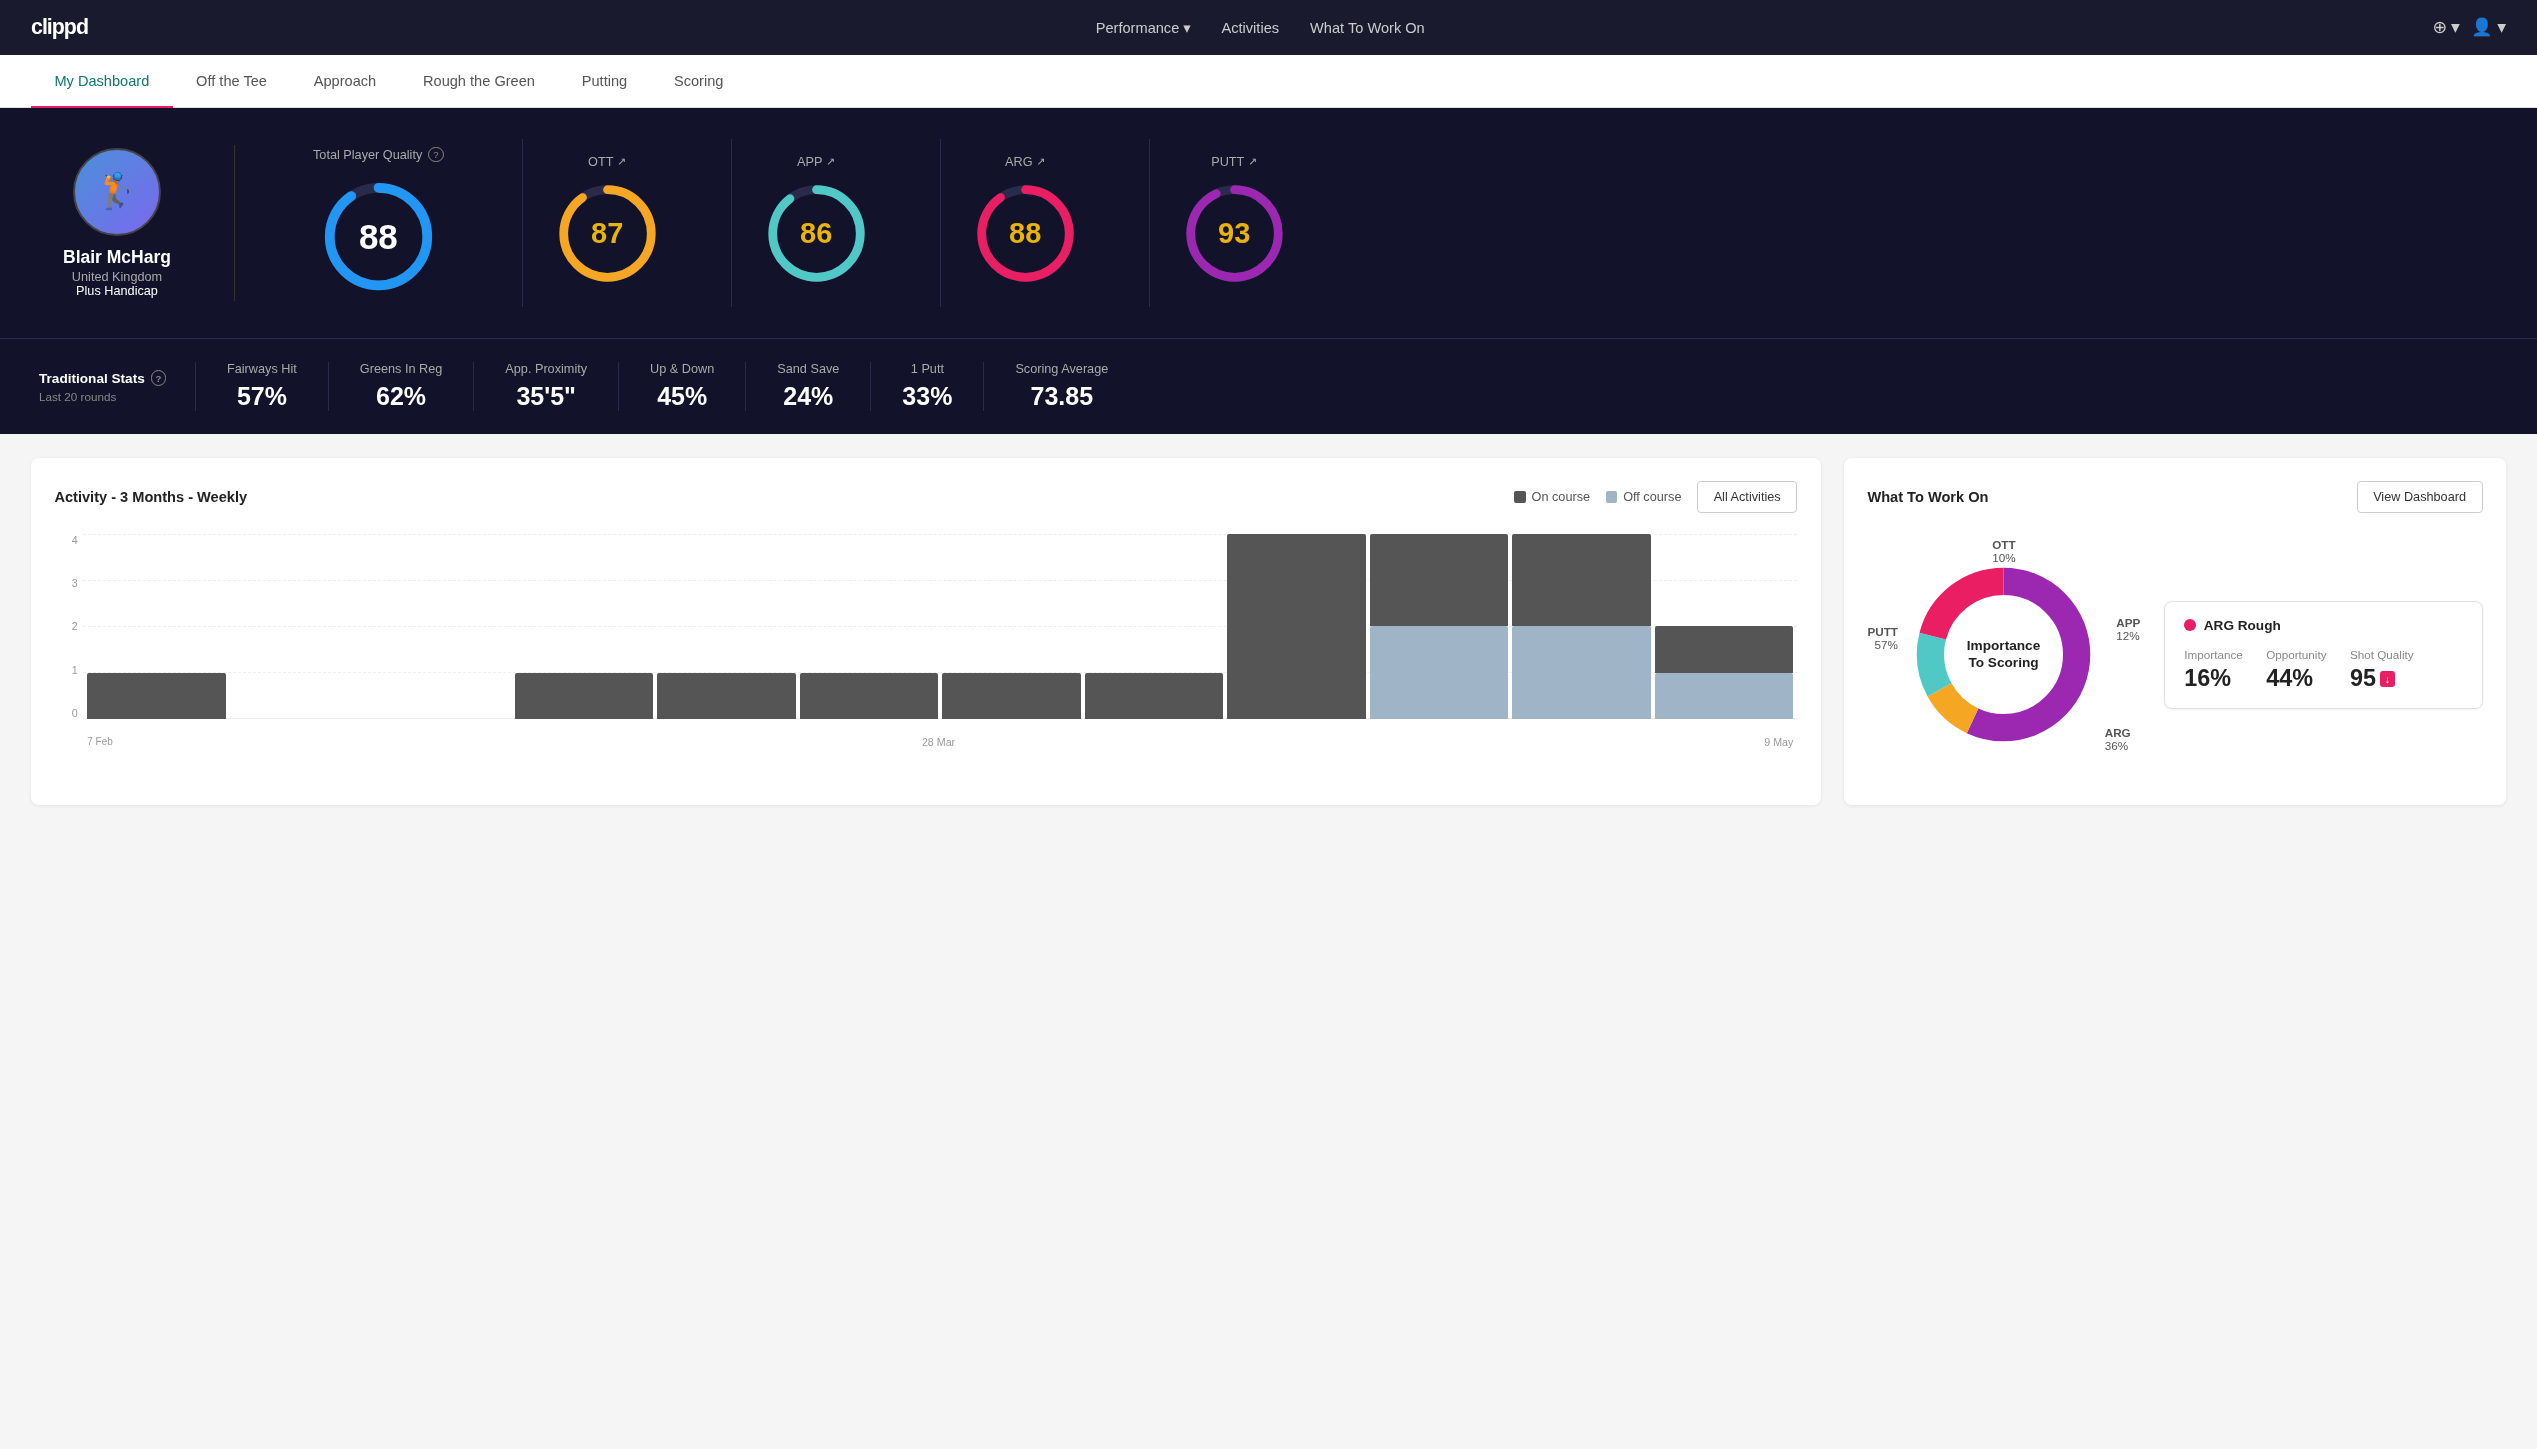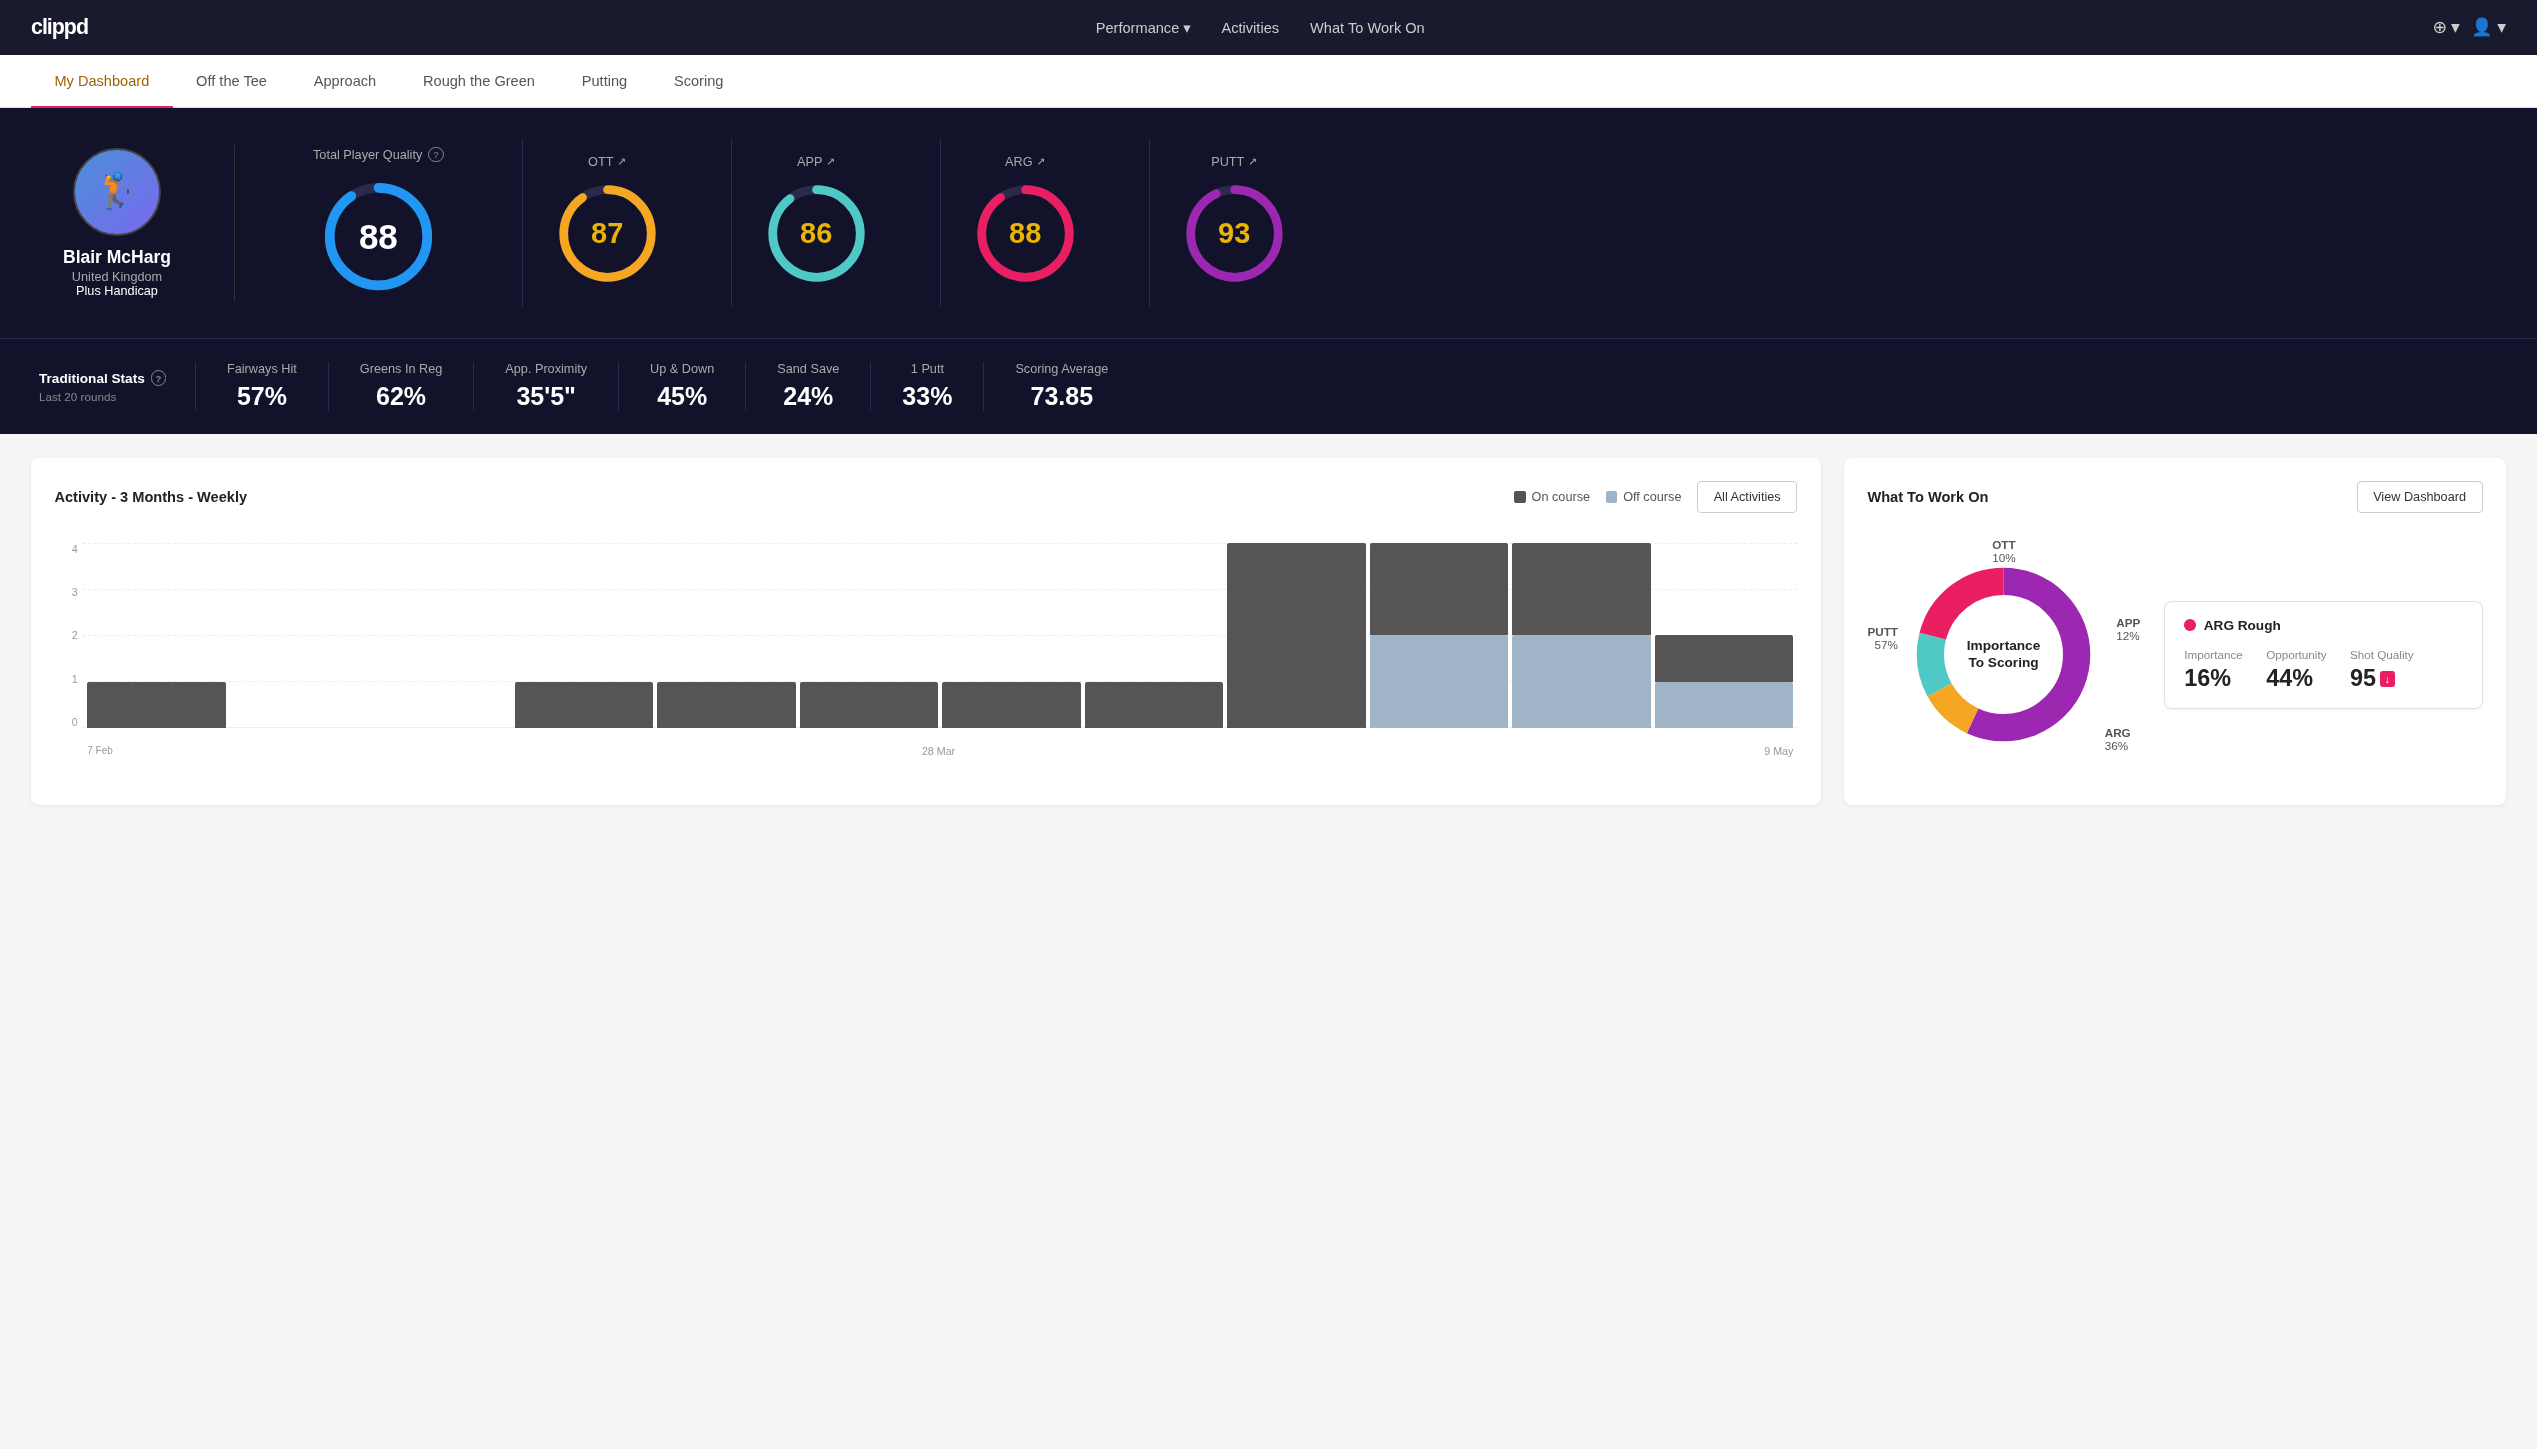--- a/index.html
+++ b/index.html
@@ -30,21 +30,21 @@
       border-bottom: 1px solid #e0e0e0;
     }
     .tab {
       padding: 17.5px 23.4px;
       font-size: 14.6px;
       color: #555;
       cursor: pointer;
       border-bottom: 2.9px solid transparent;
       margin-bottom: -1px;
     }
-    .tab.active { color: #a16207; border-bottom-color: #e91e63; font-weight: 500; }
+    .tab.active { color: #0f766e; border-bottom-color: #e91e63; font-weight: 500; }
 
     
     .hero {
       background: #12122a;
       padding: 31px 39px;
     }
     .hero-inner { display: flex; align-items: center; gap: 39px; }
     .player-info { display: flex; flex-direction: column; align-items: center; min-width: 156px; }
     .avatar {
       width: 88px; height: 88px; border-radius: 50%;
@@ -98,21 +98,21 @@
     }
 
     
     .card {
       background: #fff;
       border-radius: 7.8px;
       padding: 23.4px;
       box-shadow: 0 1px 3.9px rgba(0,0,0,0.08);
     }
     .activity-card { flex: 1; }
-    .card-header { display: flex; align-items: center; justify-content: space-between; margin-bottom: 30px; }
+    .card-header { display: flex; align-items: center; justify-content: space-between; margin-bottom: 21px; }
     .card-title { font-size: 14.6px; font-weight: 600; color: #222; }
     .card-legend { display: flex; align-items: center; gap: 15.6px; }
     .legend-item { display: flex; align-items: center; gap: 5.8px; font-size: 12.7px; color: #555; }
     .legend-dot { width: 11.7px; height: 11.7px; border-radius: 1.9px; }
     .btn-outline {
       border: 1px solid #ccc; background: #fff; color: #333;
       padding: 7.8px 15.6px; border-radius: 3.9px; font-size: 12.7px; cursor: pointer;
     }
 
     

